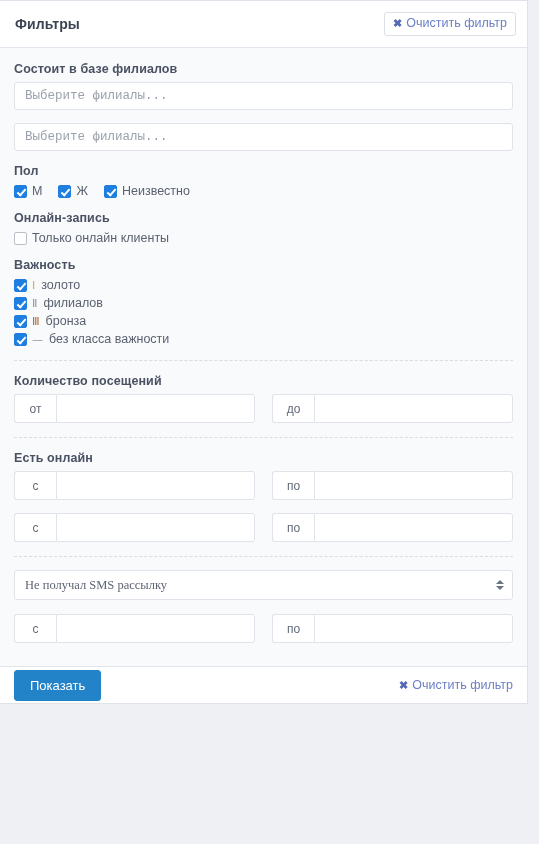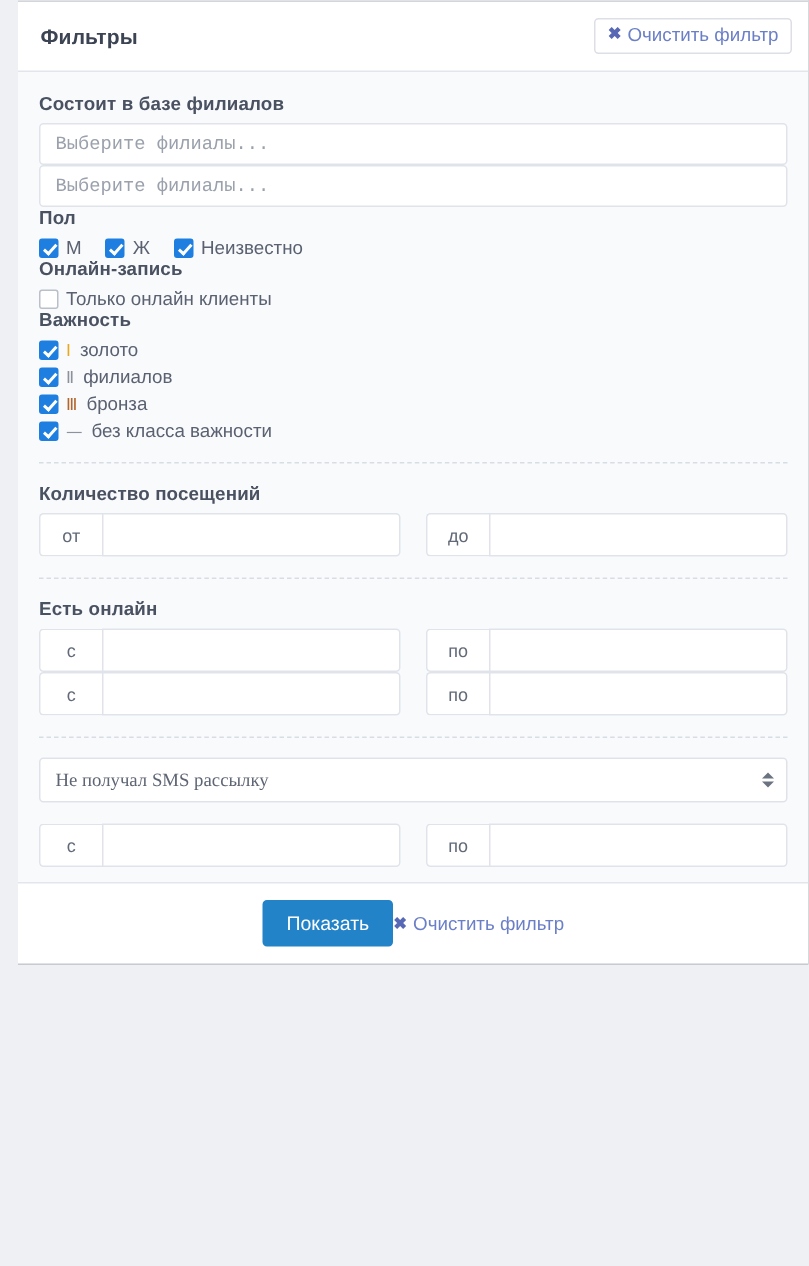--- a/index.html
+++ b/index.html
@@ -15,25 +15,25 @@
     position: relative;
     width: 539px;
     height: 844px;
     background: #eef0f4;
     overflow: hidden;
   }
 
   
   .card {
     position: absolute;
-    left: 12px; top: 0;
+    left: 0; top: 0;
     width: 528px;
     border: 1px solid #dfe3e9;
     border-left: none;
-    background: #737373;
+    background: #7f1d1d;
   }
 
   .card-header {
     background: #ffffff;
     border-bottom: 1px solid #e2e6ec;
     height: 47px;
     display: flex;
     align-items: center;
     justify-content: space-between;
     padding: 0 11px 0 15px;
@@ -67,21 +67,21 @@
     background: #f9fafc;
   }
 
   .field-label {
     font-size: 12.5px;
     font-weight: bold;
     color: #4a5262;
     margin: 0 0 6px 0;
     letter-spacing: .1px;
   }
-  .group { }
+  .group { margin-bottom: 13px; }
 
   .text-input {
     display: block;
     width: 100%;
     height: 28px;
     border: 1px solid #e0e4ea;
     border-radius: 3px;
     background: #ffffff;
     padding: 0 10px;
     font-size: 12.5px;
@@ -208,24 +208,24 @@
     border-left: 4px solid transparent;
     border-right: 4px solid transparent;
   }
   .select-arrows i.up { border-bottom: 4px solid #6b7280; }
   .select-arrows i.dn { border-top: 4px solid #6b7280; }
 
   
   .card-footer {
     background: #ffffff;
     border-top: 1px solid #e2e6ec;
-    height: 54px;
+    height: 37px;
     display: flex;
     align-items: center;
-    justify-content: center;
+    justify-content: space-between;
     padding: 0 14px;
   }
   .btn-primary {
     background: #2383c8;
     border: 1px solid #2383c8;
     border-radius: 3px;
     color: #ffffff;
     font-size: 13px;
     padding: 8px 15px;
     cursor: pointer;

